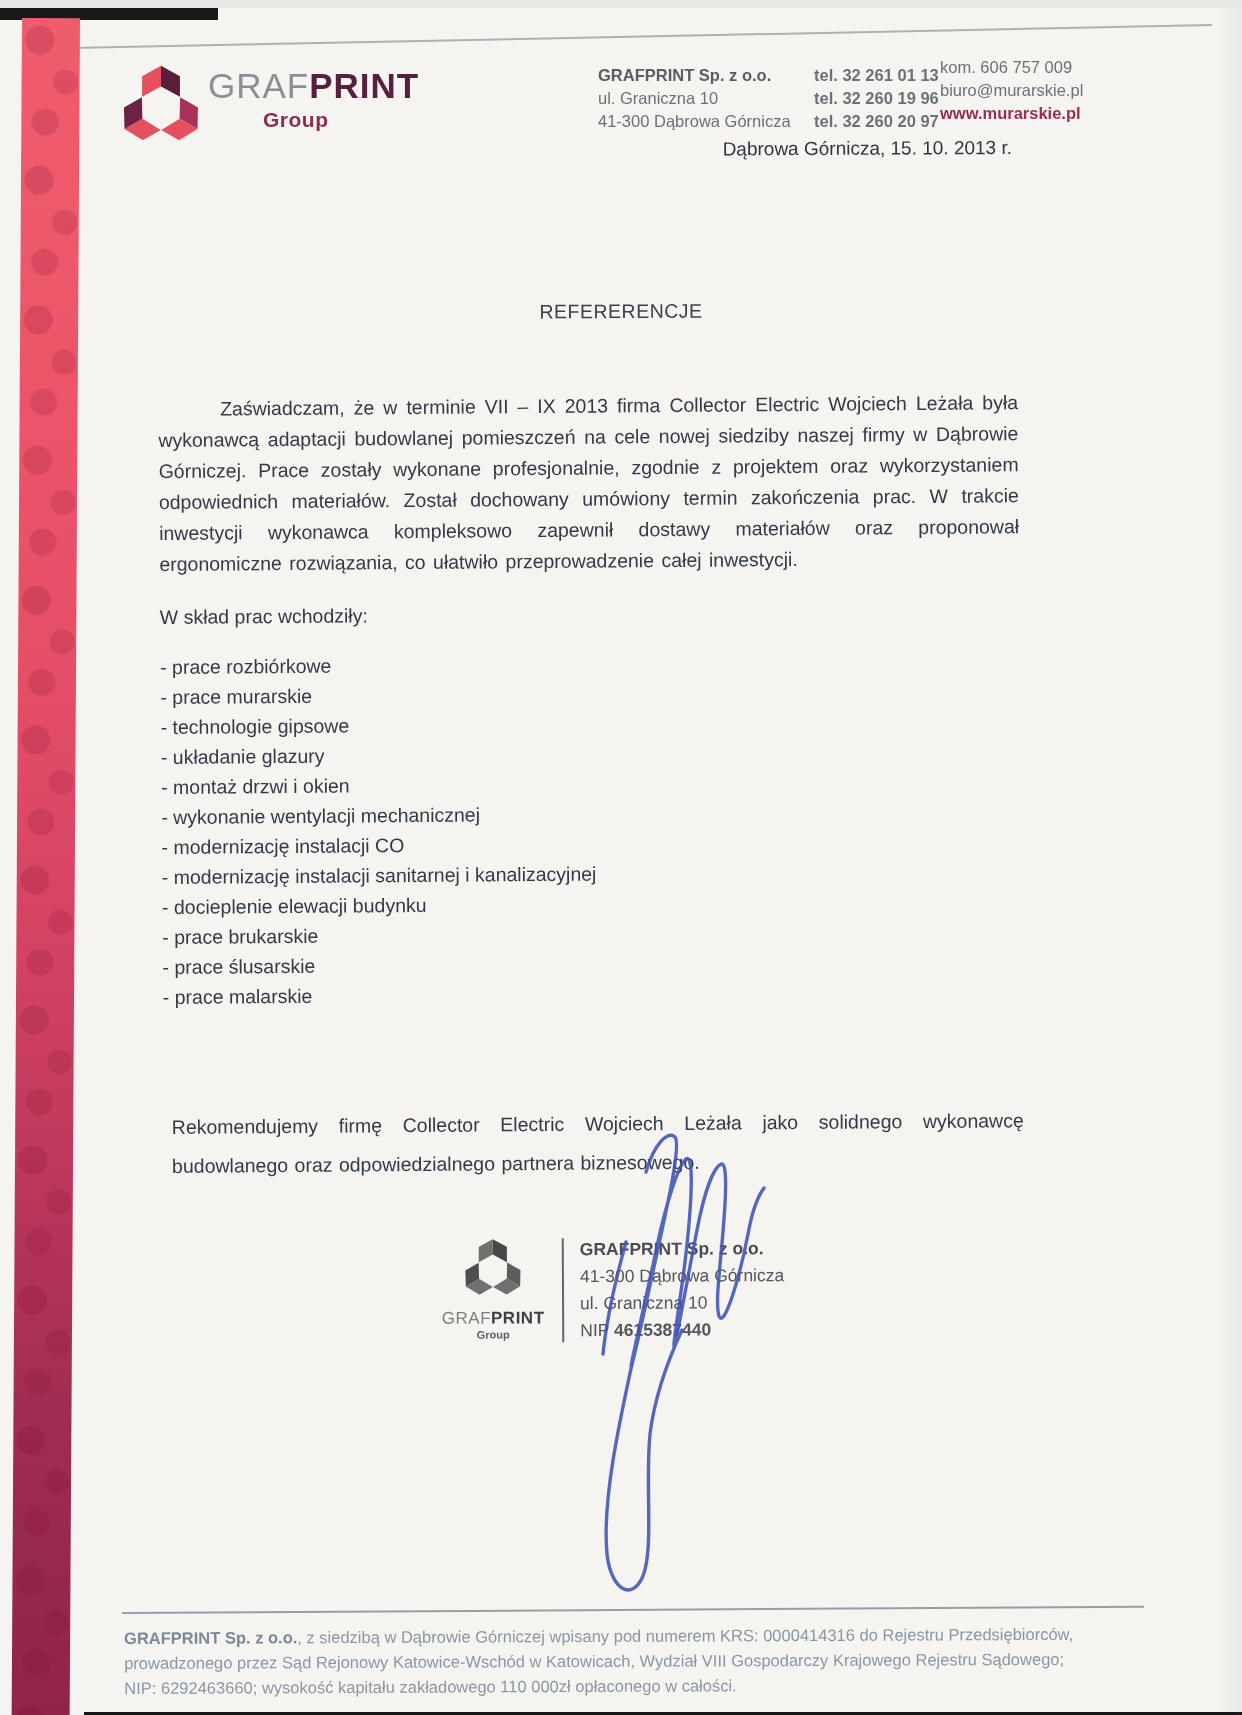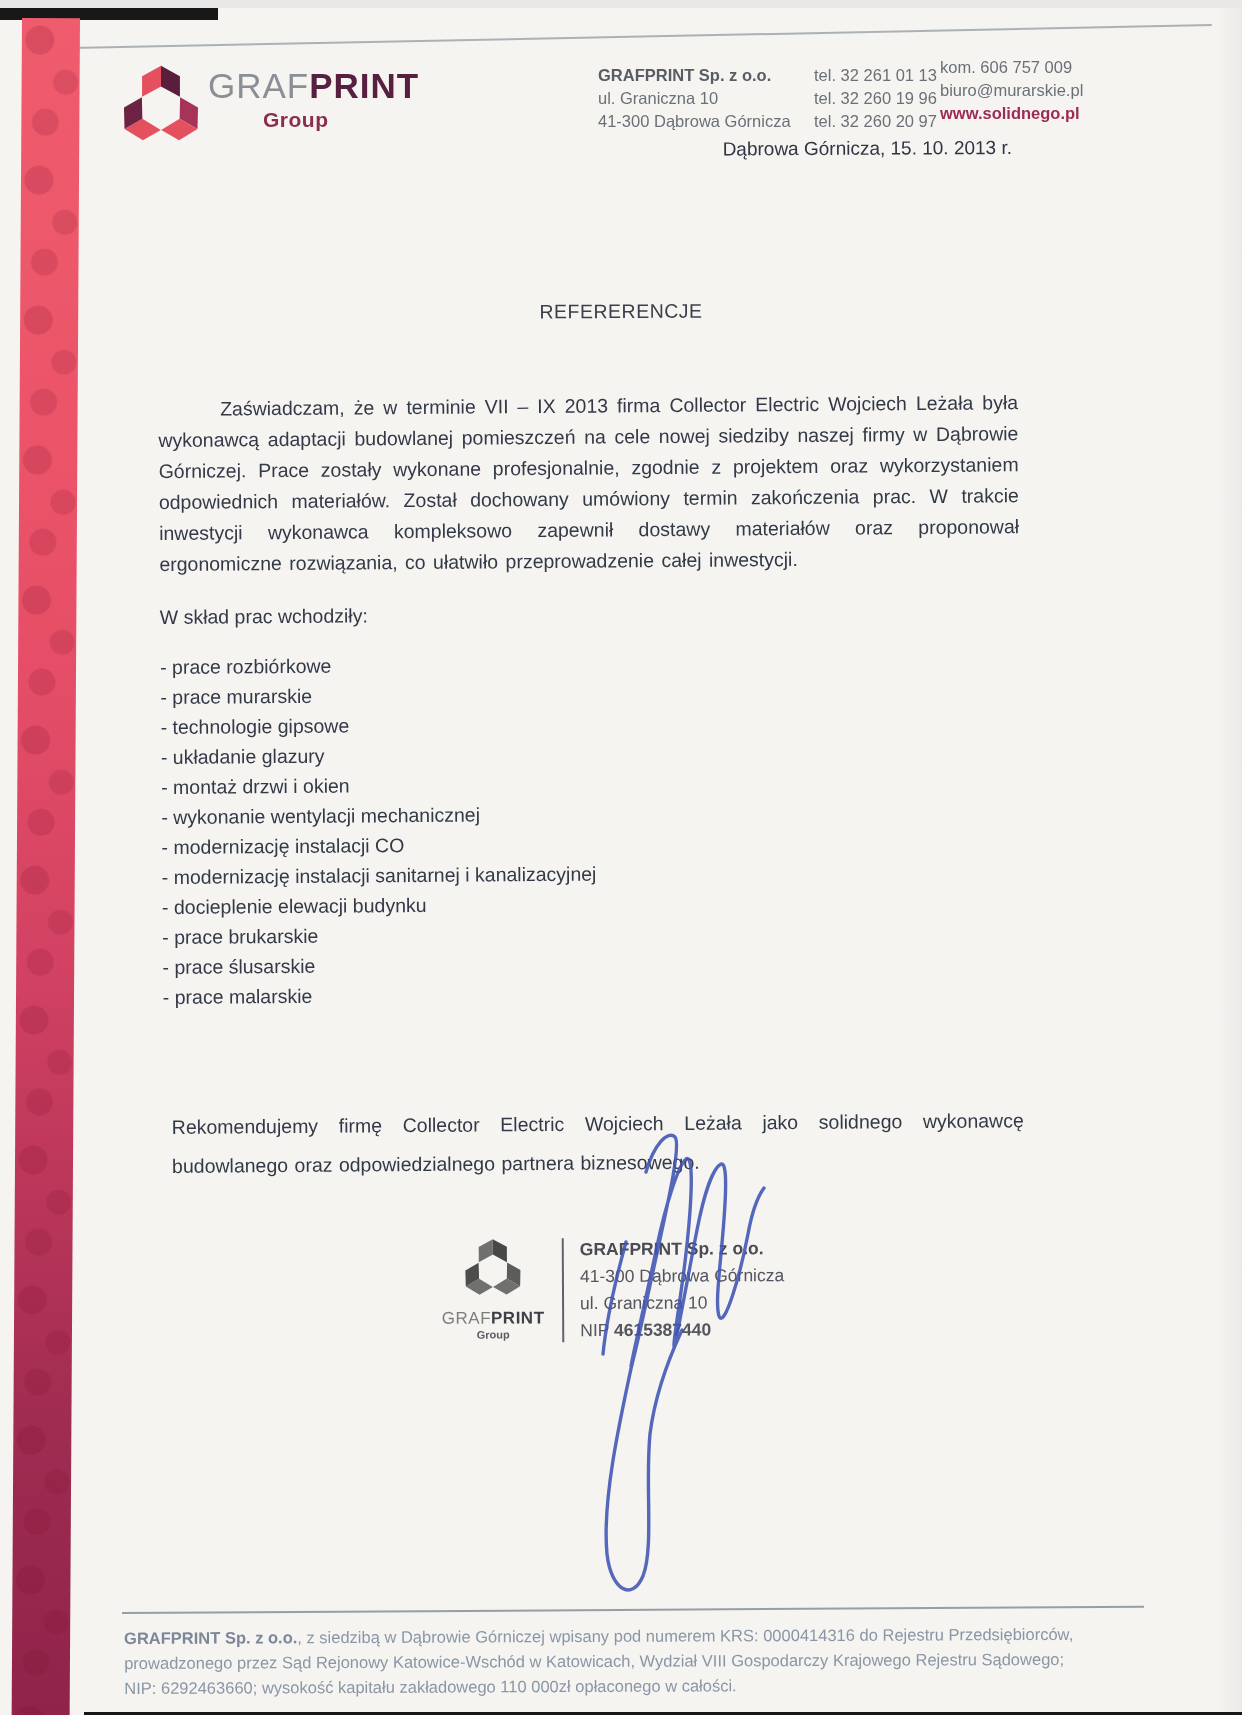--- a/index.html
+++ b/index.html
@@ -59,21 +59,21 @@
   .brand { position: absolute; left: 208px; top: 58px; font-size: 35px; letter-spacing: 1px; }
   .brand .graf  { color: #8a8e95; font-weight: 400; }
   .brand .print { color: #572041; font-weight: 700; }
   .brand-sub {
     position: absolute; left: 263px; top: 100px;
     color: #8c2d50; font-weight: 700; font-size: 21px; letter-spacing: .5px;
   }
 
   .hdr-col { position: absolute; font-size: 16.5px; line-height: 23px; color: #6b7077; }
   .hdr-col-address  { left: 598px; top: 56px; width: 215px; }
-  .hdr-col-phones   { left: 814px; top: 56px; width: 125px; }
+  .hdr-col-phones   { left: 814px; top: 56px; width: 125px; font-weight: bold; }
   .hdr-col-contact  { left: 940px; top: 48px; width: 210px; }
   .hdr-name { font-weight: 700; color: #585c63; }
   .hdr-web  { font-weight: 700; color: #9e2a55; }
 
   .date-line {
     position: absolute; left: 610px; top: 130px; width: 402px;
     text-align: right; font-size: 19px; color: #2f3642;
     transform: rotate(-0.3deg);
   }
 
@@ -178,21 +178,21 @@
     <div>41-300 Dąbrowa Górnicza</div>
   </div>
   <div class="hdr-col hdr-col-phones">
     <div>tel. 32 261 01 13</div>
     <div>tel. 32 260 19 96</div>
     <div>tel. 32 260 20 97</div>
   </div>
   <div class="hdr-col hdr-col-contact">
     <div>kom. 606 757 009</div>
     <div>biuro@murarskie.pl</div>
-    <div class="hdr-web">www.solidnego.pl</div>
+    <div class="hdr-web">www.murarskie.pl</div>
   </div>
 
   <div class="date-line">Dąbrowa Górnicza, 15. 10. 2013 r.</div>
 
   <div class="title">REFERERENCJE</div>
 
   <div class="doc-body">
     <p class="para1">Zaświadczam, że w terminie VII – IX 2013 firma Collector Electric Wojciech Leżała była wykonawcą adaptacji budowlanej pomieszczeń na cele nowej siedziby naszej firmy w Dąbrowie Górniczej. Prace zostały wykonane profesjonalnie, zgodnie z projektem oraz wykorzystaniem odpowiednich materiałów. Został dochowany umówiony termin zakończenia prac. W trakcie inwestycji wykonawca kompleksowo zapewnił dostawy materiałów oraz proponował ergonomiczne rozwiązania, co ułatwiło przeprowadzenie całej inwestycji.</p>
     <p class="works-intro">W skład prac wchodziły:</p>
     <ul class="works-list">

